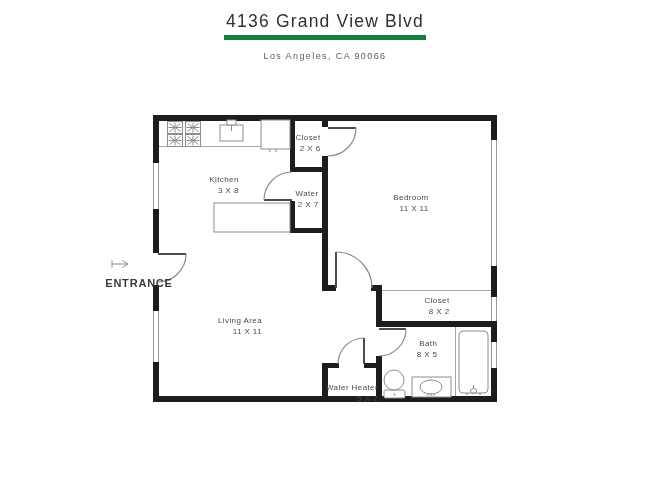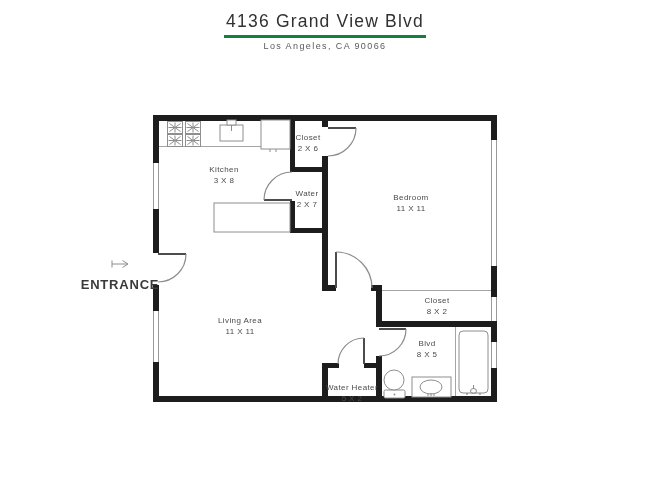--- a/index.html
+++ b/index.html
@@ -1,31 +1,31 @@
 <!DOCTYPE html>
 <html><head>
 <meta charset="utf-8">
 <style>
   html,body{margin:0;padding:0;background:#fff;width:650px;height:502px;overflow:hidden;
             font-family:"Liberation Sans", sans-serif;}
   .stage{position:relative;width:650px;height:502px;background:#fff;}
   .header{position:absolute;top:11px;left:0;right:0;text-align:center;}
   .title{display:inline-block;font-size:17.5px;font-weight:500;letter-spacing:1.2px;color:#313131;
-         border-bottom:3px solid #15803d;padding:0 2px 3px 2px;}
-  .subtitle{font-size:9px;letter-spacing:1.4px;color:#5a5a5a;margin-top:3px;}
+         border-bottom:5px solid #15803d;padding:0 2px 3px 2px;}
+  .subtitle{font-size:9px;letter-spacing:1.4px;color:#5a5a5a;margin-top:11px;}
   .plan{position:absolute;left:0;top:0;width:650px;height:502px;}
   .wall{position:absolute;background:#1d1d1d;}
   .win{position:absolute;background:#fff;border-left:1px solid #9a9a9a;border-right:1px solid #9a9a9a;
        box-sizing:border-box;}
   .thinH{position:absolute;height:1px;background:#a5a5a5;}
   .thinV{position:absolute;width:1px;background:#a5a5a5;}
-  .room-label{position:absolute;transform:translateX(-50%);text-align:center;font-size:8px;
+  .room-label{position:absolute;transform:translateX(-50%);text-align:right;font-size:8px;
               line-height:10.5px;color:#4a4a4a;letter-spacing:.4px;white-space:nowrap;}
   .room-label span{display:block;}
-  .entrance{position:absolute;left:120px;top:277px;transform:translateX(-50%);font-size:13px;
+  .entrance{position:absolute;left:139px;top:277px;transform:translateX(-50%);font-size:11px;
             font-weight:700;letter-spacing:.8px;color:#3a3a3a;white-space:nowrap;}
   svg{position:absolute;left:0;top:0;}
   .leaf{stroke:#4c4c4c;stroke-width:2;fill:none;}
   .arc{stroke:#8c8c8c;stroke-width:1.2;fill:none;}
   .fx{stroke:#8e8e8e;stroke-width:1;fill:#fff;}
   .fxl{stroke:#8e8e8e;stroke-width:1;fill:none;}
 </style>
 </head>
 <body>
 
@@ -143,21 +143,21 @@
         <ellipse cx="473.5" cy="391" rx="3" ry="2.5" class="fxl"></ellipse>
         <circle cx="467" cy="394" r="0.9" fill="#8e8e8e" stroke="none"></circle>
         <circle cx="480" cy="394" r="0.9" fill="#8e8e8e" stroke="none"></circle>
       </g>
 
       <g>
         <path class="fxl" stroke="#888" d="M112,260.5 L112,267.5 M112,264 L128,264 M128,264 L122.5,260.5 M128,264 L122.5,267.5"></path>
       </g>
     </svg>
 
-    <div class="room-label" style="left:224px;top:165px">
+    <div class="room-label" style="left:224px;top:175px">
       <span>Kitchen</span>
       <span>3 X 8</span>
     </div>
     <div class="room-label" style="left:308px;top:133px">
       <span>Closet</span>
       <span>2 X 6</span>
     </div>
     <div class="room-label" style="left:307px;top:189px">
       <span>Water</span>
       <span>2 X 7</span>
@@ -168,21 +168,21 @@
     </div>
     <div class="room-label" style="left:240px;top:316px">
       <span>Living Area</span>
       <span>11 X 11</span>
     </div>
     <div class="room-label" style="left:437px;top:296px">
       <span>Closet</span>
       <span>8 X 2</span>
     </div>
     <div class="room-label" style="left:427px;top:339px">
-      <span>Blvd</span>
+      <span>Bath</span>
       <span>8 X 5</span>
     </div>
     <div class="room-label" style="left:352px;top:383px">
       <span>Water Heater</span>
       <span>5 X 2</span>
     </div>
 
     <div class="entrance">ENTRANCE</div>
 
   </div>

